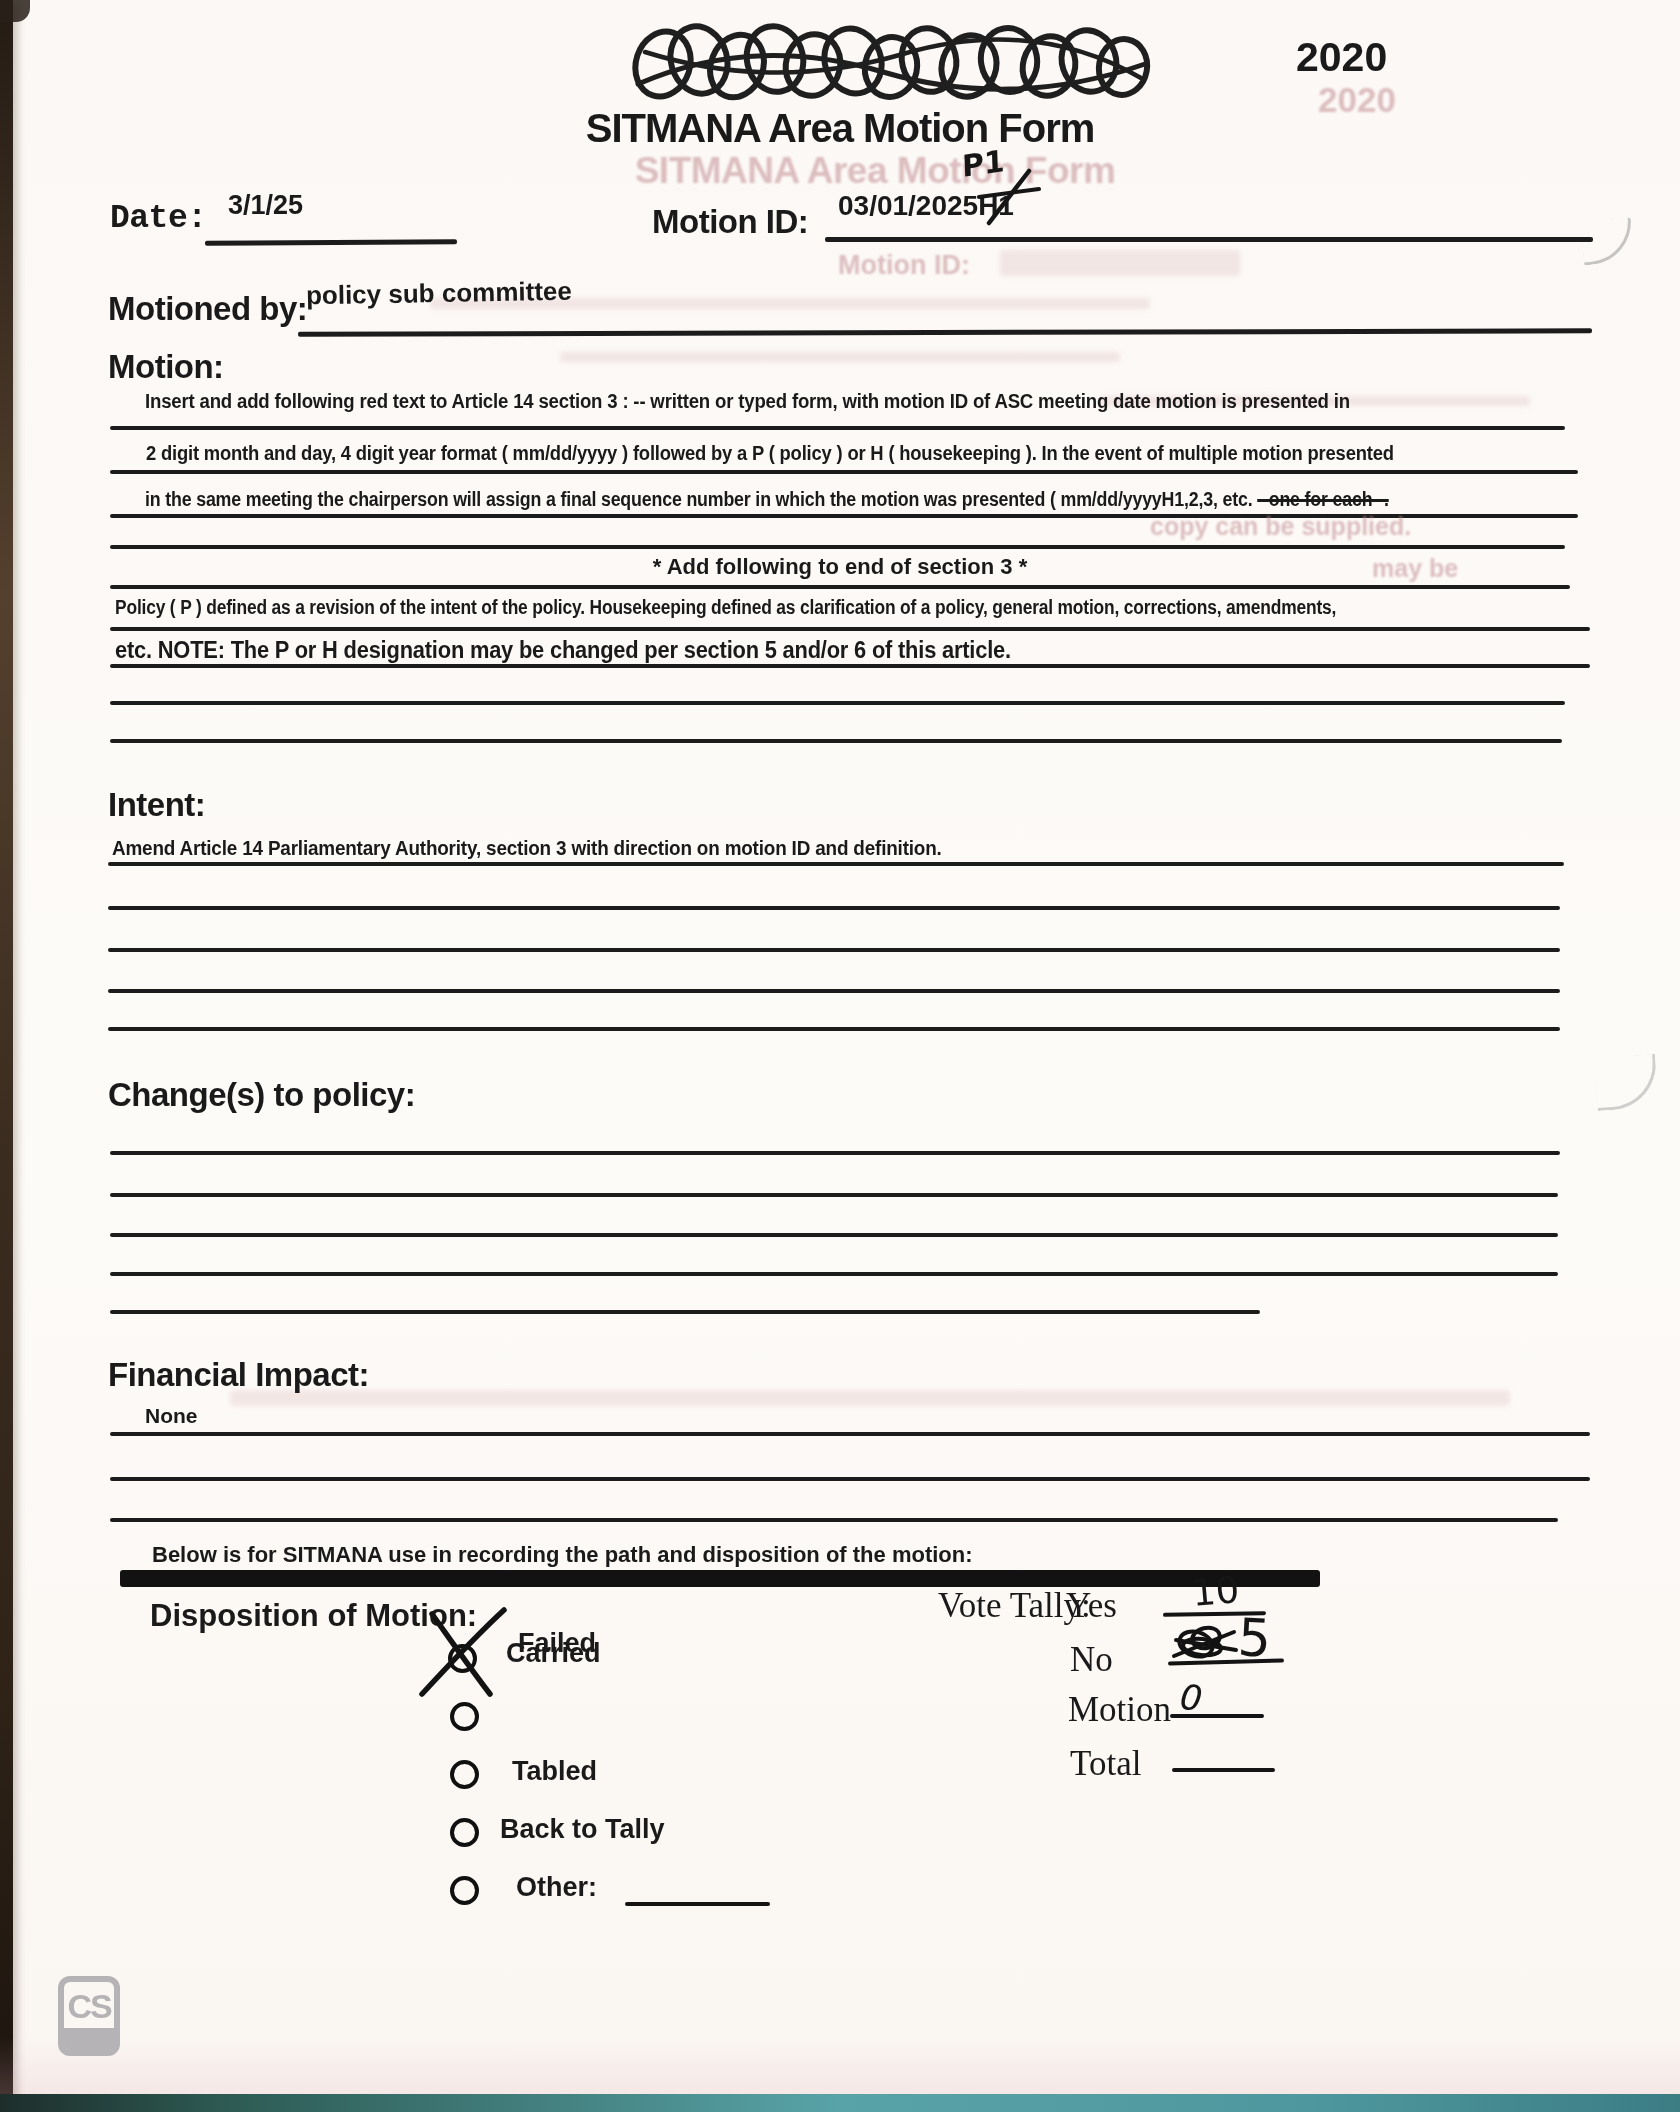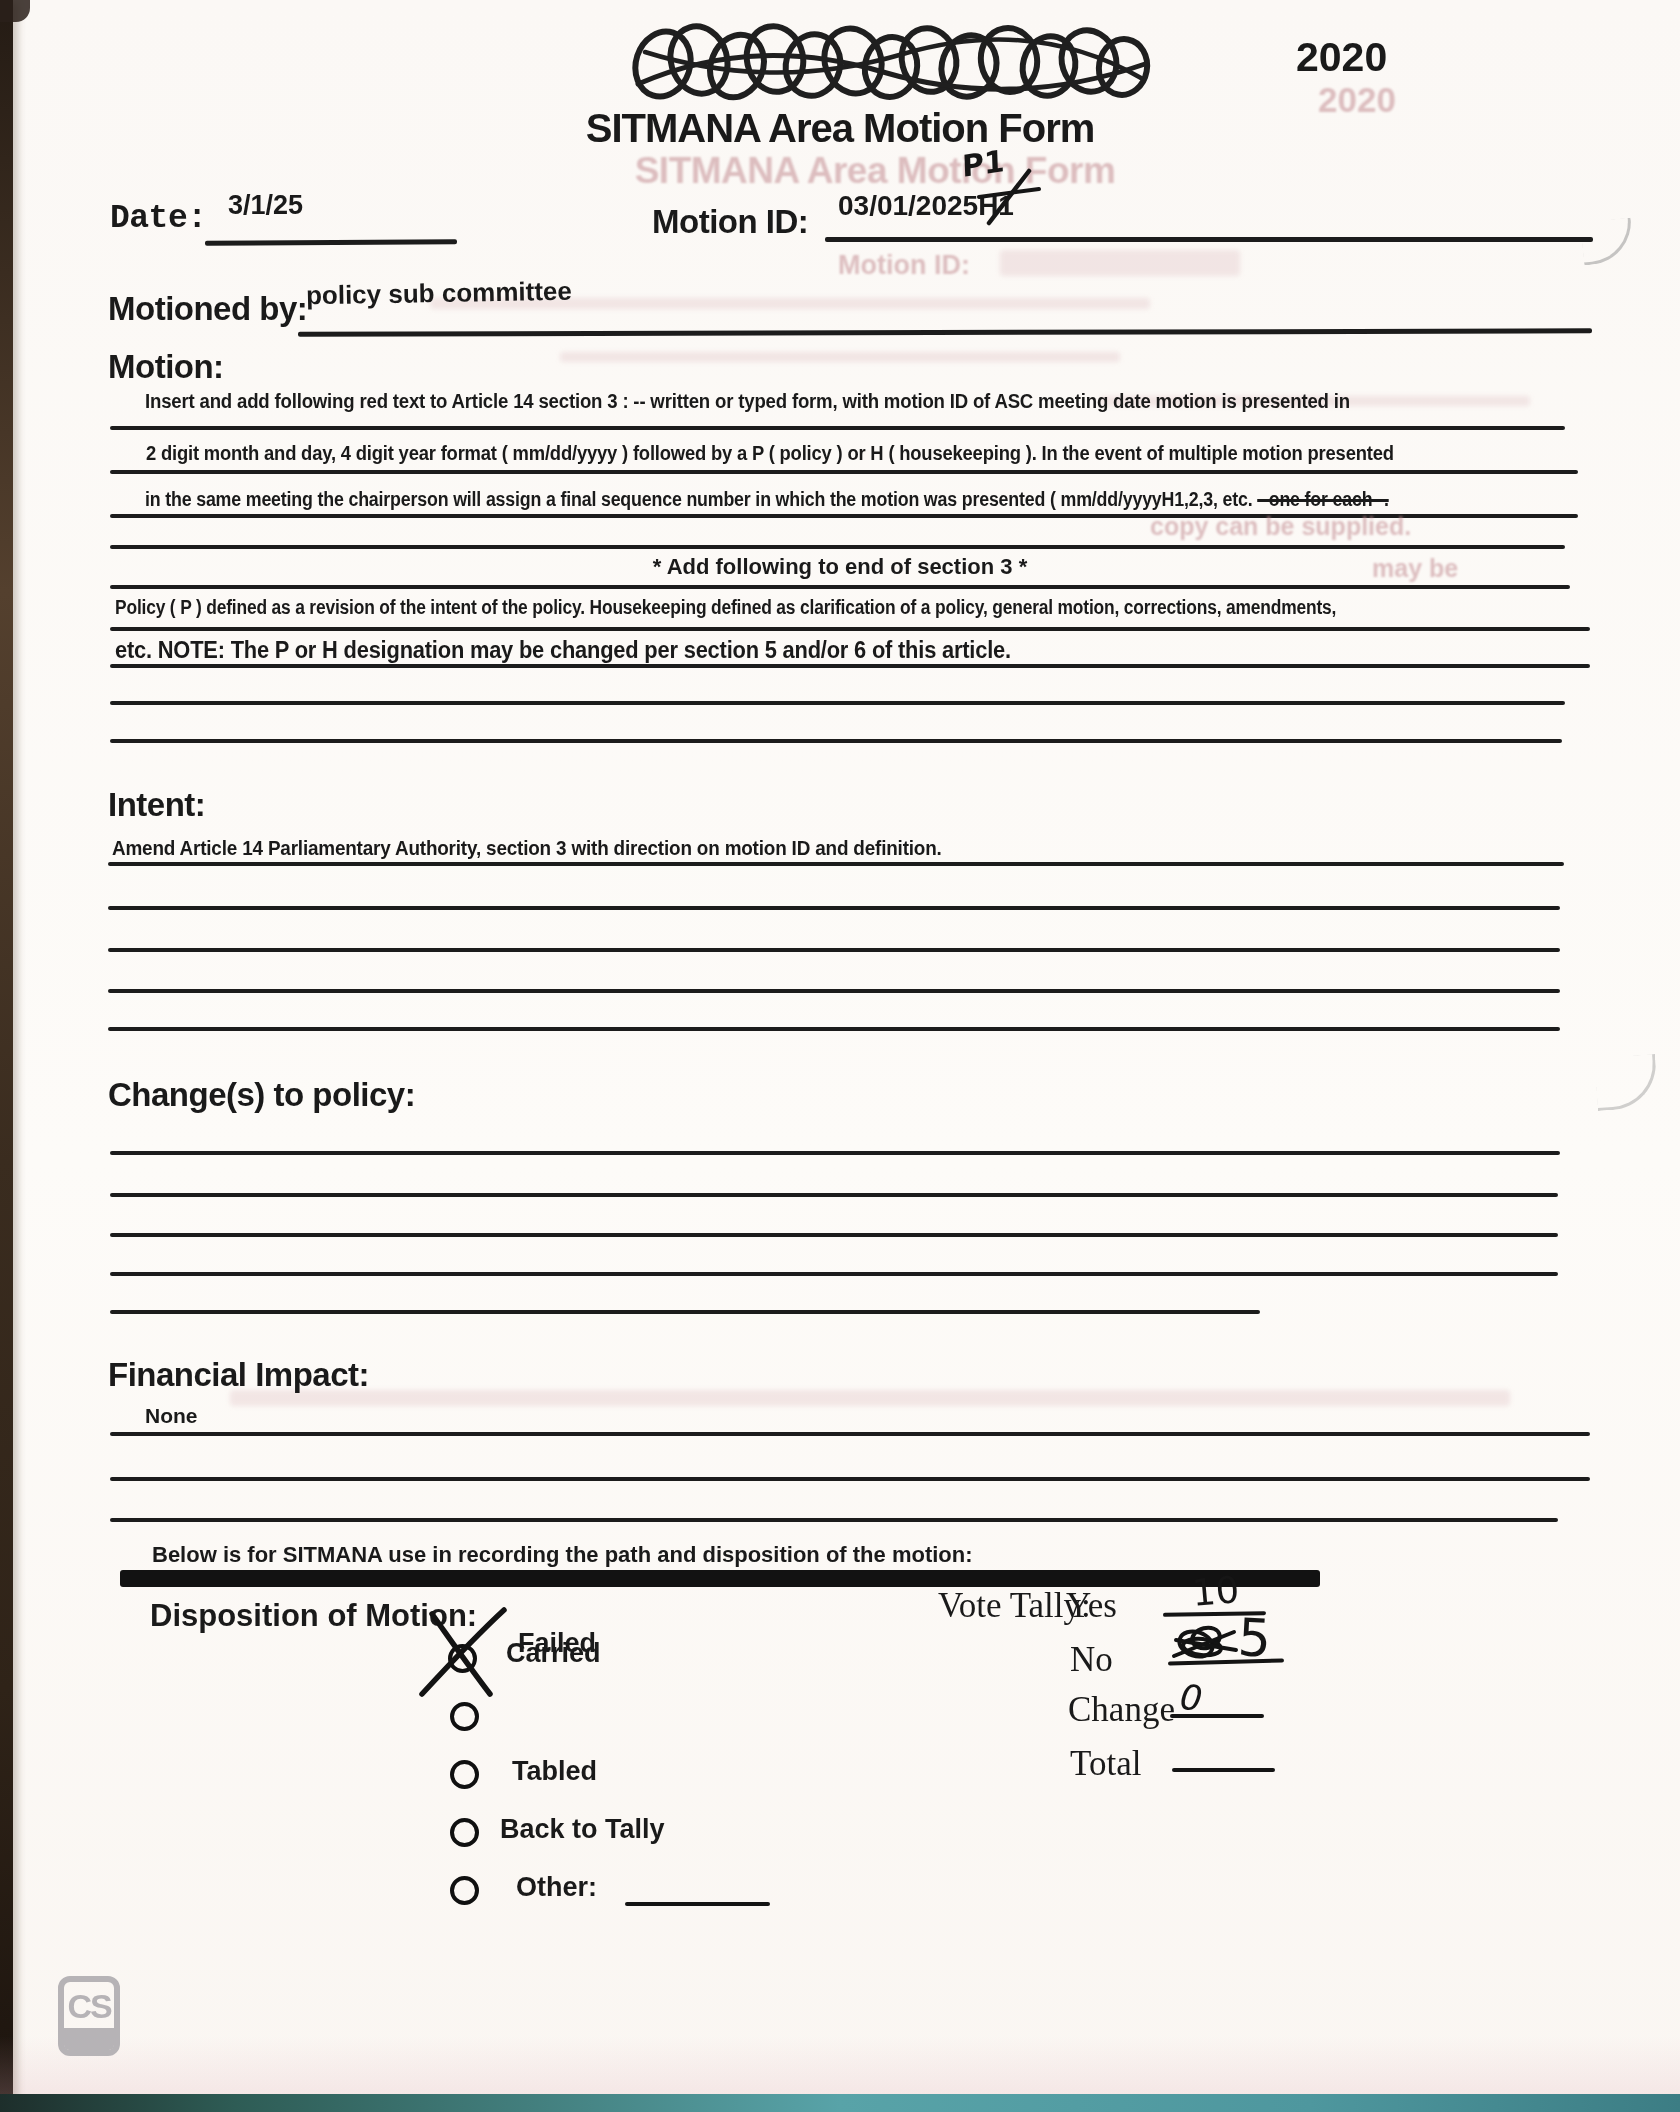--- a/index.html
+++ b/index.html
@@ -193,21 +193,21 @@
       <ellipse cx="24" cy="30" rx="17" ry="12" transform="rotate(18 24 30)"></ellipse>
       <ellipse cx="34" cy="24" rx="14" ry="10" transform="rotate(-14 34 24)"></ellipse>
       <ellipse cx="30" cy="33" rx="19" ry="8" transform="rotate(6 30 33)"></ellipse>
       <path d="M2,42 L62,18"></path>
       <path d="M4,26 L64,36"></path>
     </g>
   </svg>
   <div class="hand" style="left:1238px;top:1608px;font-size:52px;transform:rotate(3deg);">5</div>
   <div class="tallyline" style="left:1168px;top:1660px;width:116px;transform:rotate(-1.5deg);"></div>
 
-  <div class="tallylbl" style="left:1068px;top:1690px;">Change</div>
+  <div class="tallylbl" style="left:1068px;top:1690px;">Motion</div>
   <div class="hand" style="left:1180px;top:1678px;font-size:35px;transform:rotate(9deg) skewX(-8deg);">0</div>
   <div class="tallyline" style="left:1170px;top:1714px;width:94px;"></div>
 
   <div class="tallylbl" style="left:1070px;top:1744px;">Total</div>
   <div class="hand" style="left:1190px;top:1740px;font-size:34px;"></div>
   <div class="tallyline" style="left:1172px;top:1768px;width:103px;"></div>
 
   <div class="abs" style="left:58px;top:1976px;width:62px;height:80px;border:6px solid #b6b3b6;border-radius:12px;box-sizing:border-box;">
     <div style="text-align:center;font-weight:bold;font-size:34px;color:#b6b3b6;line-height:48px;letter-spacing:-2px;">CS</div>
     <div style="position:absolute;left:0;bottom:0;width:100%;height:22px;background:#b6b3b6;border-radius:0 0 5px 5px;"></div>

